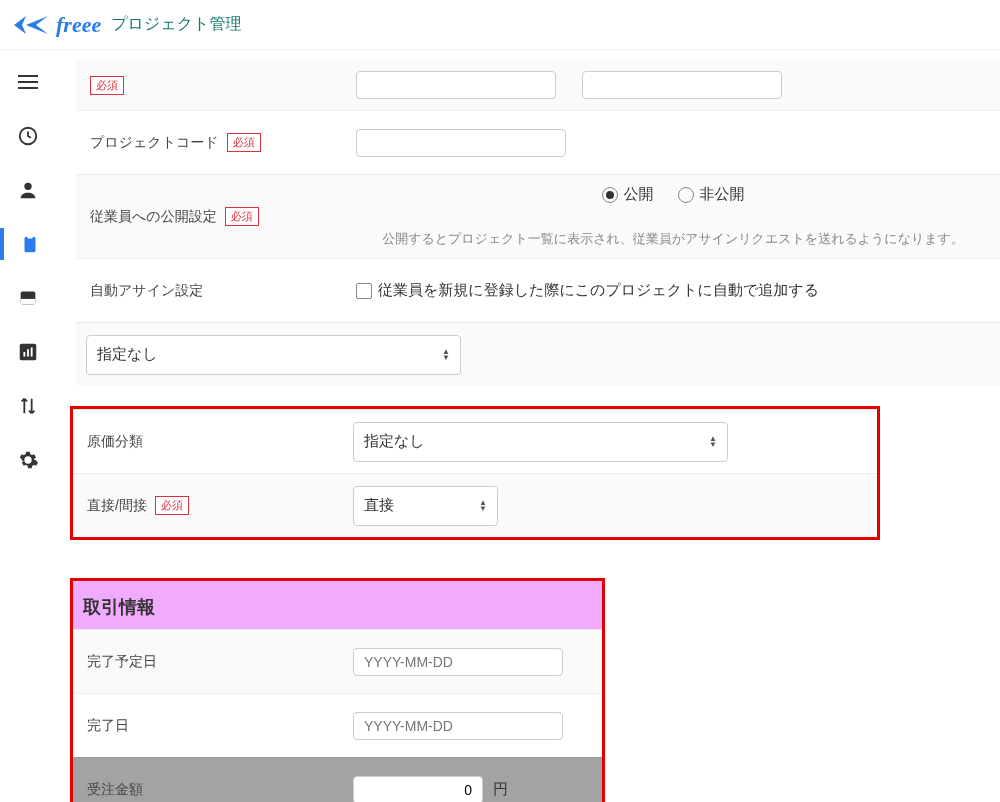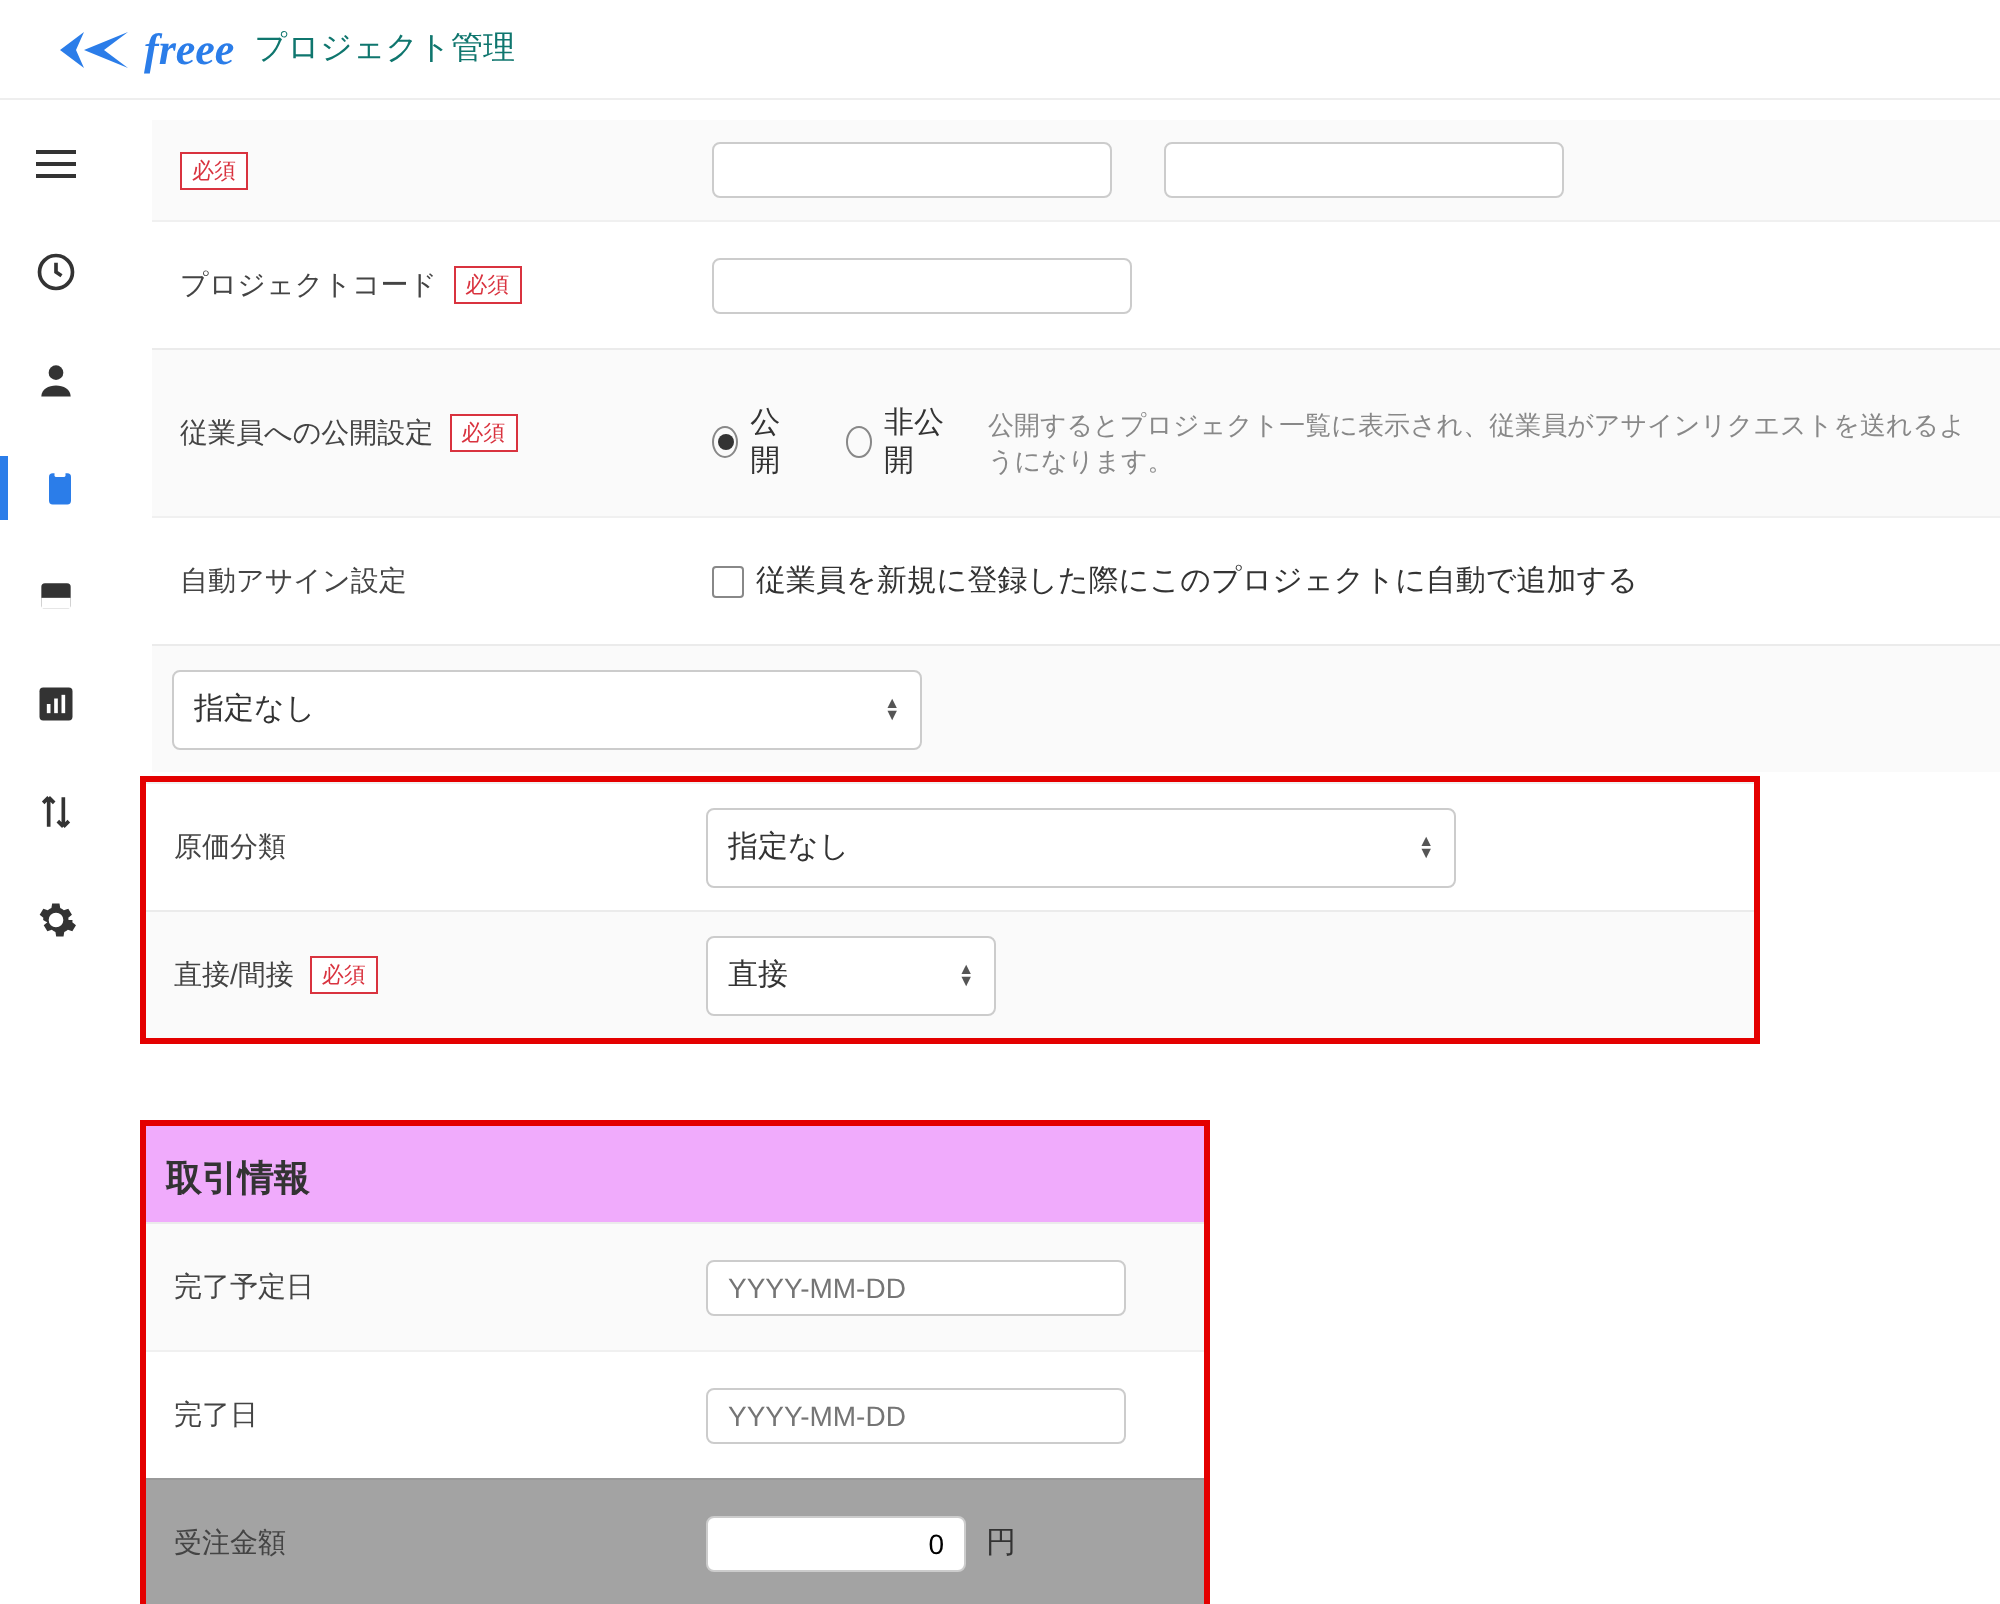--- a/index.html
+++ b/index.html
@@ -7,21 +7,21 @@
       font-family: -apple-system, BlinkMacSystemFont, "Hiragino Sans", "Hiragino Kaku Gothic ProN", Meiryo, sans-serif;
       font-size: 14px;
       color: #333;
       background: #fff;
       width: 1000px;
     }
     .header {
       height: 50px;
       display: flex;
       align-items: center;
-      padding: 0 28px;
+      padding: 0 12px;
       border-bottom: 1px solid #eee;
       background: #fff;
     }
     .logo-group {
       display: flex;
       align-items: center;
       gap: 6px;
     }
     .logo-text {
       font-family: cursive;
@@ -146,28 +146,28 @@
       content:""; width:8px; height:8px; border-radius:50%; background:#333;
     }
     .help-text {
       font-size: 13px;
       color: #888;
       margin-top: 10px;
     }
     .checkbox {
       width:16px; height:16px; border:1px solid #888; border-radius:2px;
     }
-    .radio-col { display:flex; flex-direction:row; align-items:flex-end; }
+    .radio-col { display:flex; flex-direction:column; align-items:center; }
     .radio-line { display:flex; gap:24px; }
 
     .highlight-box1 {
       border: 3px solid #e40000;
       margin-left: -6px;
       margin-right: 120px;
-      margin-top: 2px;
+      margin-top: 20px;
     }
     .highlight-box1 .form-row { border-top: 1px solid rgba(0,0,0,0.06); }
     .highlight-box1 .form-row:first-child { background:#fff; }
     .highlight-box1 .form-row:last-child { background:#fafafa; }
 
     .spacer { height: 38px; }
 
     .highlight-box2 {
       border: 3px solid #e40000;
       width: 535px;

